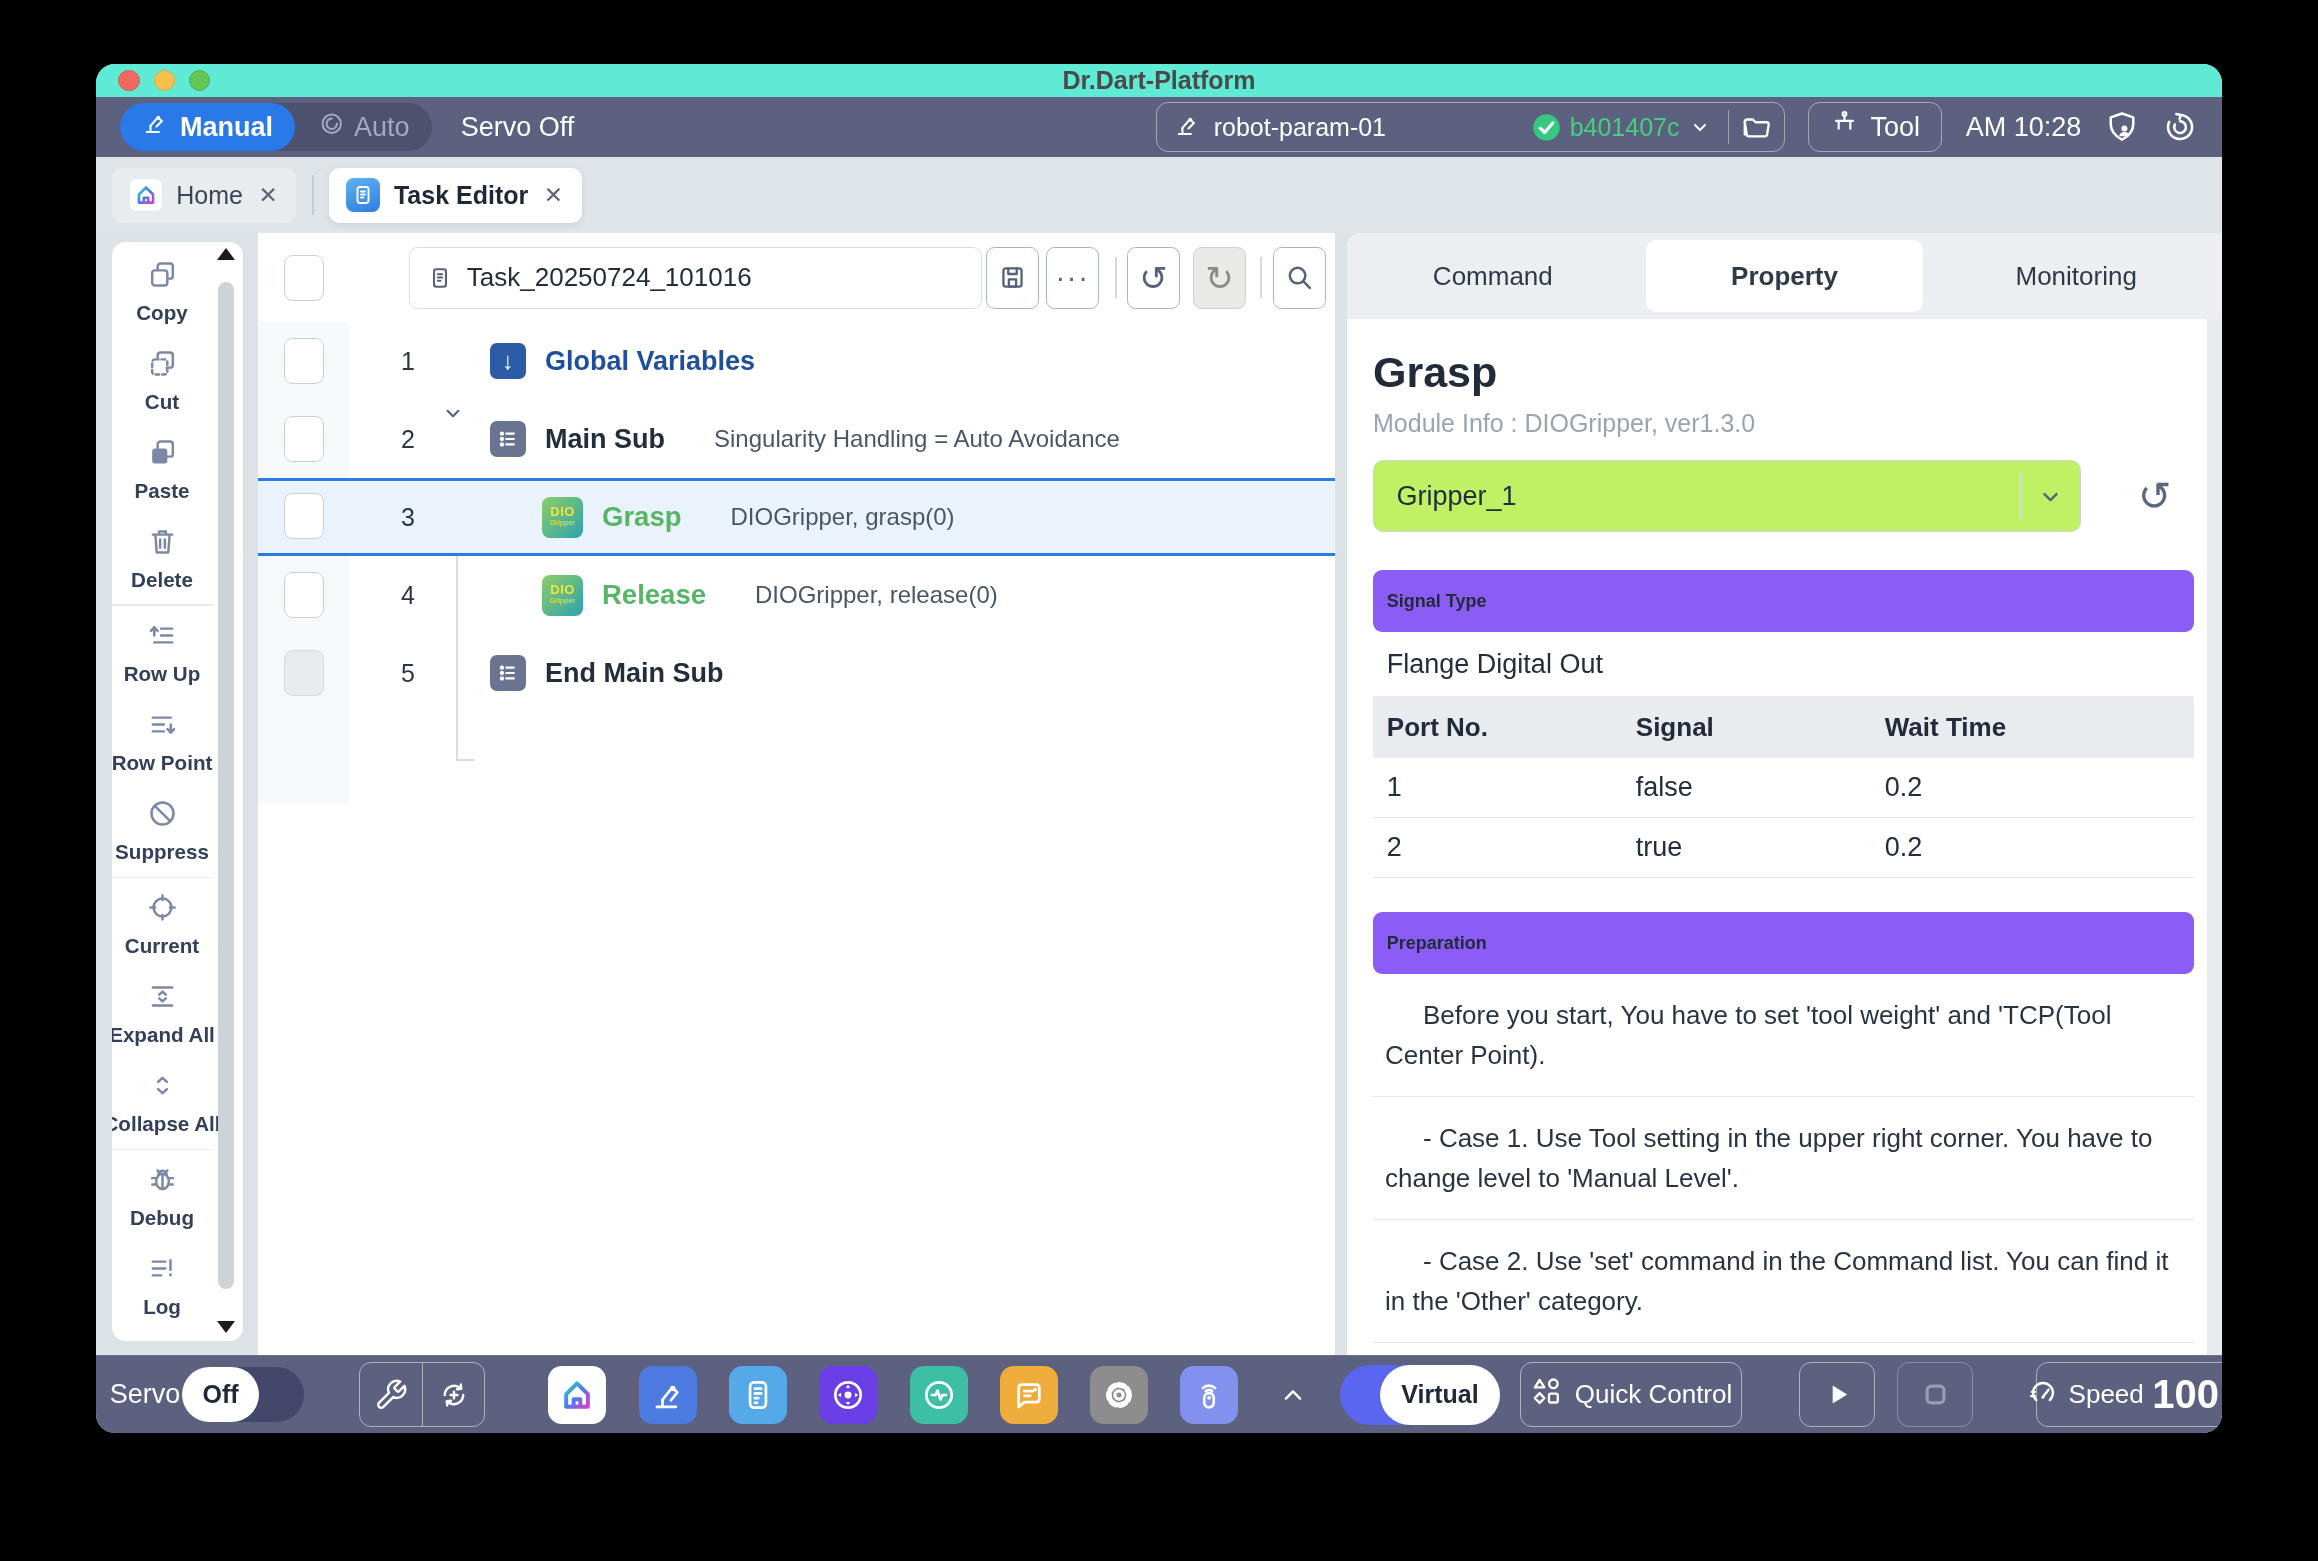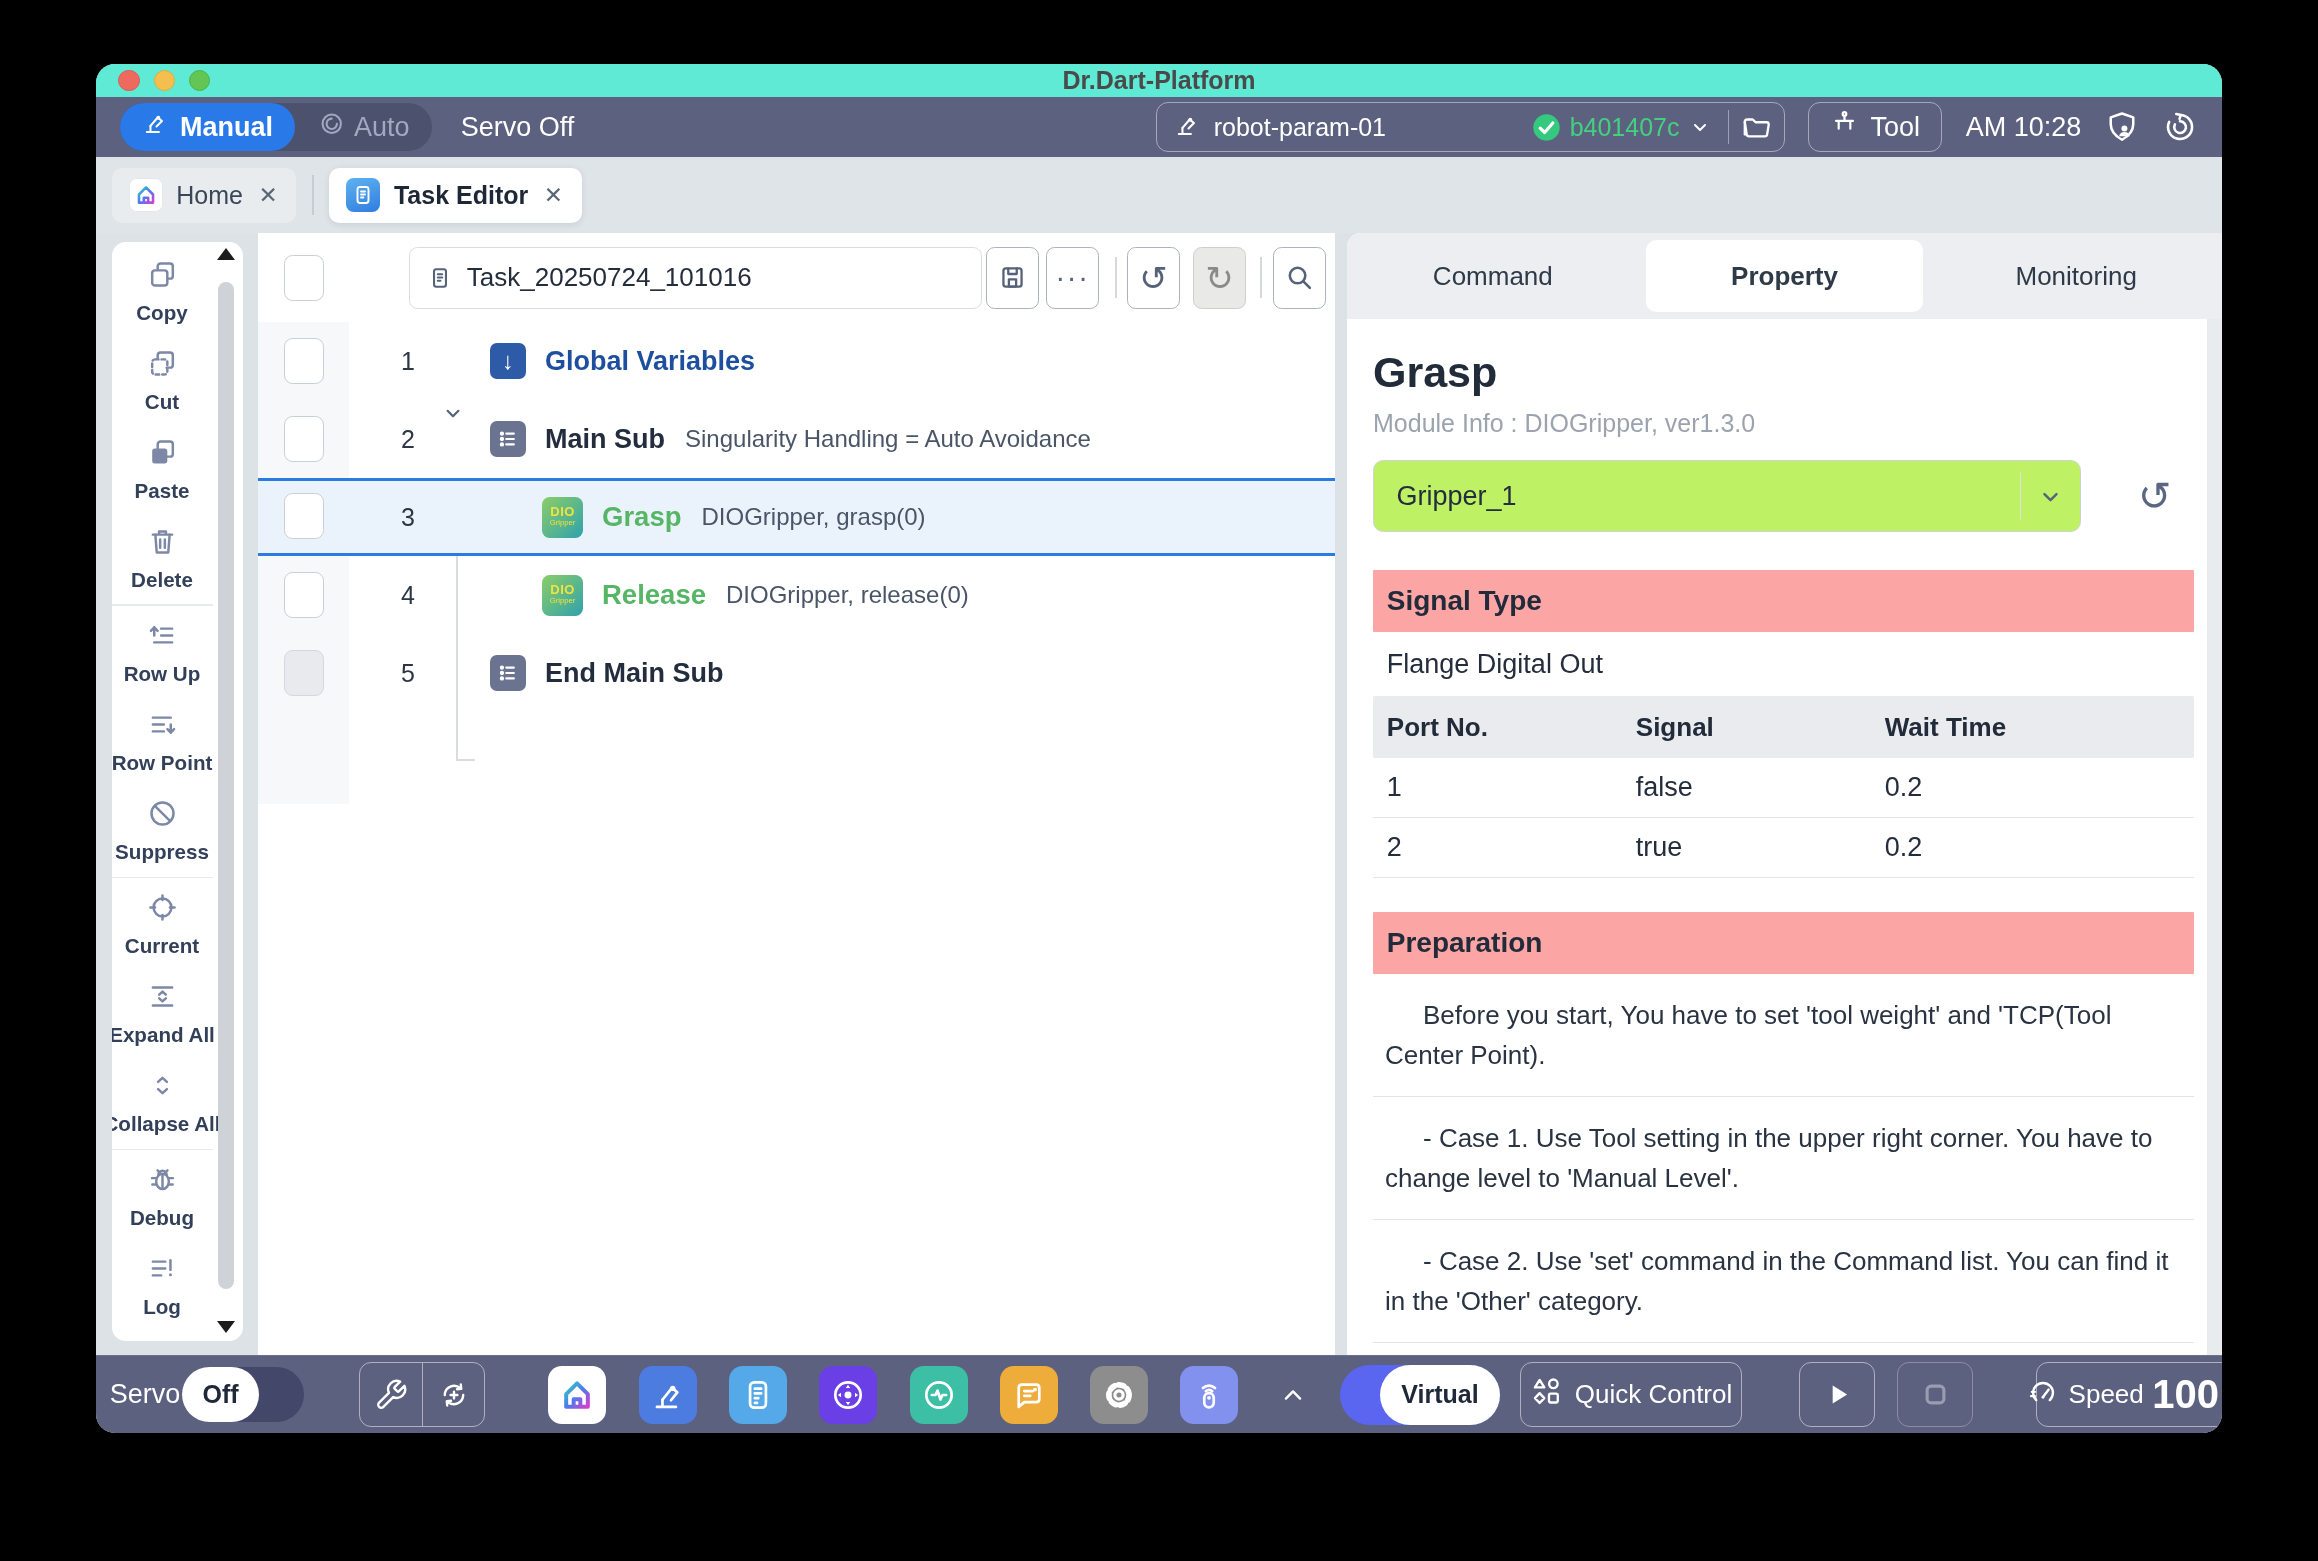--- a/index.html
+++ b/index.html
@@ -84,39 +84,39 @@
   .chev-cell { position:absolute; left:182px; display:flex; align-items:center; }
   .sq-icon { width:36px; height:36px; border-radius:6.9px; display:flex; align-items:center; justify-content:center; }
   .sq-icon.global { background:#2e5ba8; color:#fff; font-size:24px; font-weight:bold; }
   .sq-icon.sub { background:#6a7490; }
   .dio-icon { width:41px; height:41px; border-radius:7.7px; background:linear-gradient(135deg,#8ccd68,#2fa2ad); display:flex; flex-direction:column; align-items:center; justify-content:center; }
   .dio-icon .l1 { font-size:13px; font-weight:bold; color:#f2e23c; line-height:1; letter-spacing:0.4px;}
   .dio-icon .l2 { font-size:7.7px; color:#f2e23c; line-height:1.4; }
   .row-label { font-size:27px; font-weight:bold; color:#232d3e; margin-left:19px; }
   .row-label.global { color:#1d4f9e; }
   .row-label.green { color:#57b566; font-size:27.5px; }
-  .row-desc { font-size:24px; color:#4a5568; margin-left:20px; }
+  .row-desc { font-size:24px; color:#4a5568; margin-left:49px; }
   .ind1 { margin-left:232px; } 
   .ind2 { margin-left:284px; } 
 
   
   .panel { position:absolute; left:1251px; top:0; bottom:0; right:0; background:#fff; border-top-left-radius:13.8px; overflow:hidden; }
   .panel-tabs { height:86px; background:#eceef2; border-top-left-radius:13.8px; display:flex; align-items:center; position:relative; }
   .ptab { flex:1; text-align:center; font-size:26px; color:#2f3a48; z-index:1; height:72px; line-height:72px; margin:0 6.9px; border-radius:10.3px; }
   .ptab.active { background:#fff; font-weight:bold; }
   .panel-body { position:absolute; left:0; top:86px; right:0; bottom:0; padding:0 0 0 26px; }
   .panel-gutter { position:absolute; right:0; top:86px; bottom:0; width:14.6px; background:#e9ecef; }
   .p-title { margin-top:29px; font-size:43px; font-weight:bold; color:#222b3a; }
   .p-module { margin-top:12px; font-size:25px; color:#9ba3ae; }
   .sel-row { margin-top:22.4px; display:flex; align-items:center; }
   .gripper-select { width:708px; height:72px; border:1.7px solid #cdd3d9; border-radius:10.3px; display:flex; align-items:center; background:#bef264; }
   .gripper-select .val { font-size:27px; color:#242d3c; padding-left:22.4px; flex:1; }
   .gs-chev { width:60px; height:48px; border-left:1.7px solid #dde1e5; display:flex; align-items:center; justify-content:center; }
   .reset-btn { margin-left:57px; font-size:40px; color:#5b6780; line-height:1; transform:scaleX(-1); }
-  .sect-band { width:821px; height:62px; background:#fca5a5; display:flex; align-items:center; padding-left:13.8px; font-size:28px; font-weight:bold; color:#222b3a; border-radius:1px; }
+  .sect-band { width:821px; height:62px; background:#8b5cf6; display:flex; align-items:center; padding-left:13.8px; font-size:18px; font-weight:bold; color:#222b3a; border-radius:9px; }
   .sect-band.mt { margin-top:34px; }
   .sig-value { width:821px; height:64px; display:flex; align-items:center; padding-left:13.8px; font-size:27px; color:#242d3c; }
   .ptable { width:821px; }
   .ptable .thead { height:62px; background:#e9ebef; display:grid; grid-template-columns:249px 249px 1fr; align-items:center; font-size:26px; font-weight:bold; color:#222b3a; border-radius:1.7px; }
   .ptable .thead div { padding-left:13.8px; }
   .ptable .trw { height:60px; display:grid; grid-template-columns:249px 249px 1fr; align-items:center; font-size:27px; color:#242d3c; border-bottom:1.7px solid #e2e5e9; }
   .ptable .trw div { padding-left:13.8px; }
   .prep-para { width:821px; padding:20.6px 8.6px 20.6px 12px; border-bottom:1.7px solid #e2e5e9; font-size:26px; color:#2a3342; line-height:1.55; text-indent:38px; }
 
   

